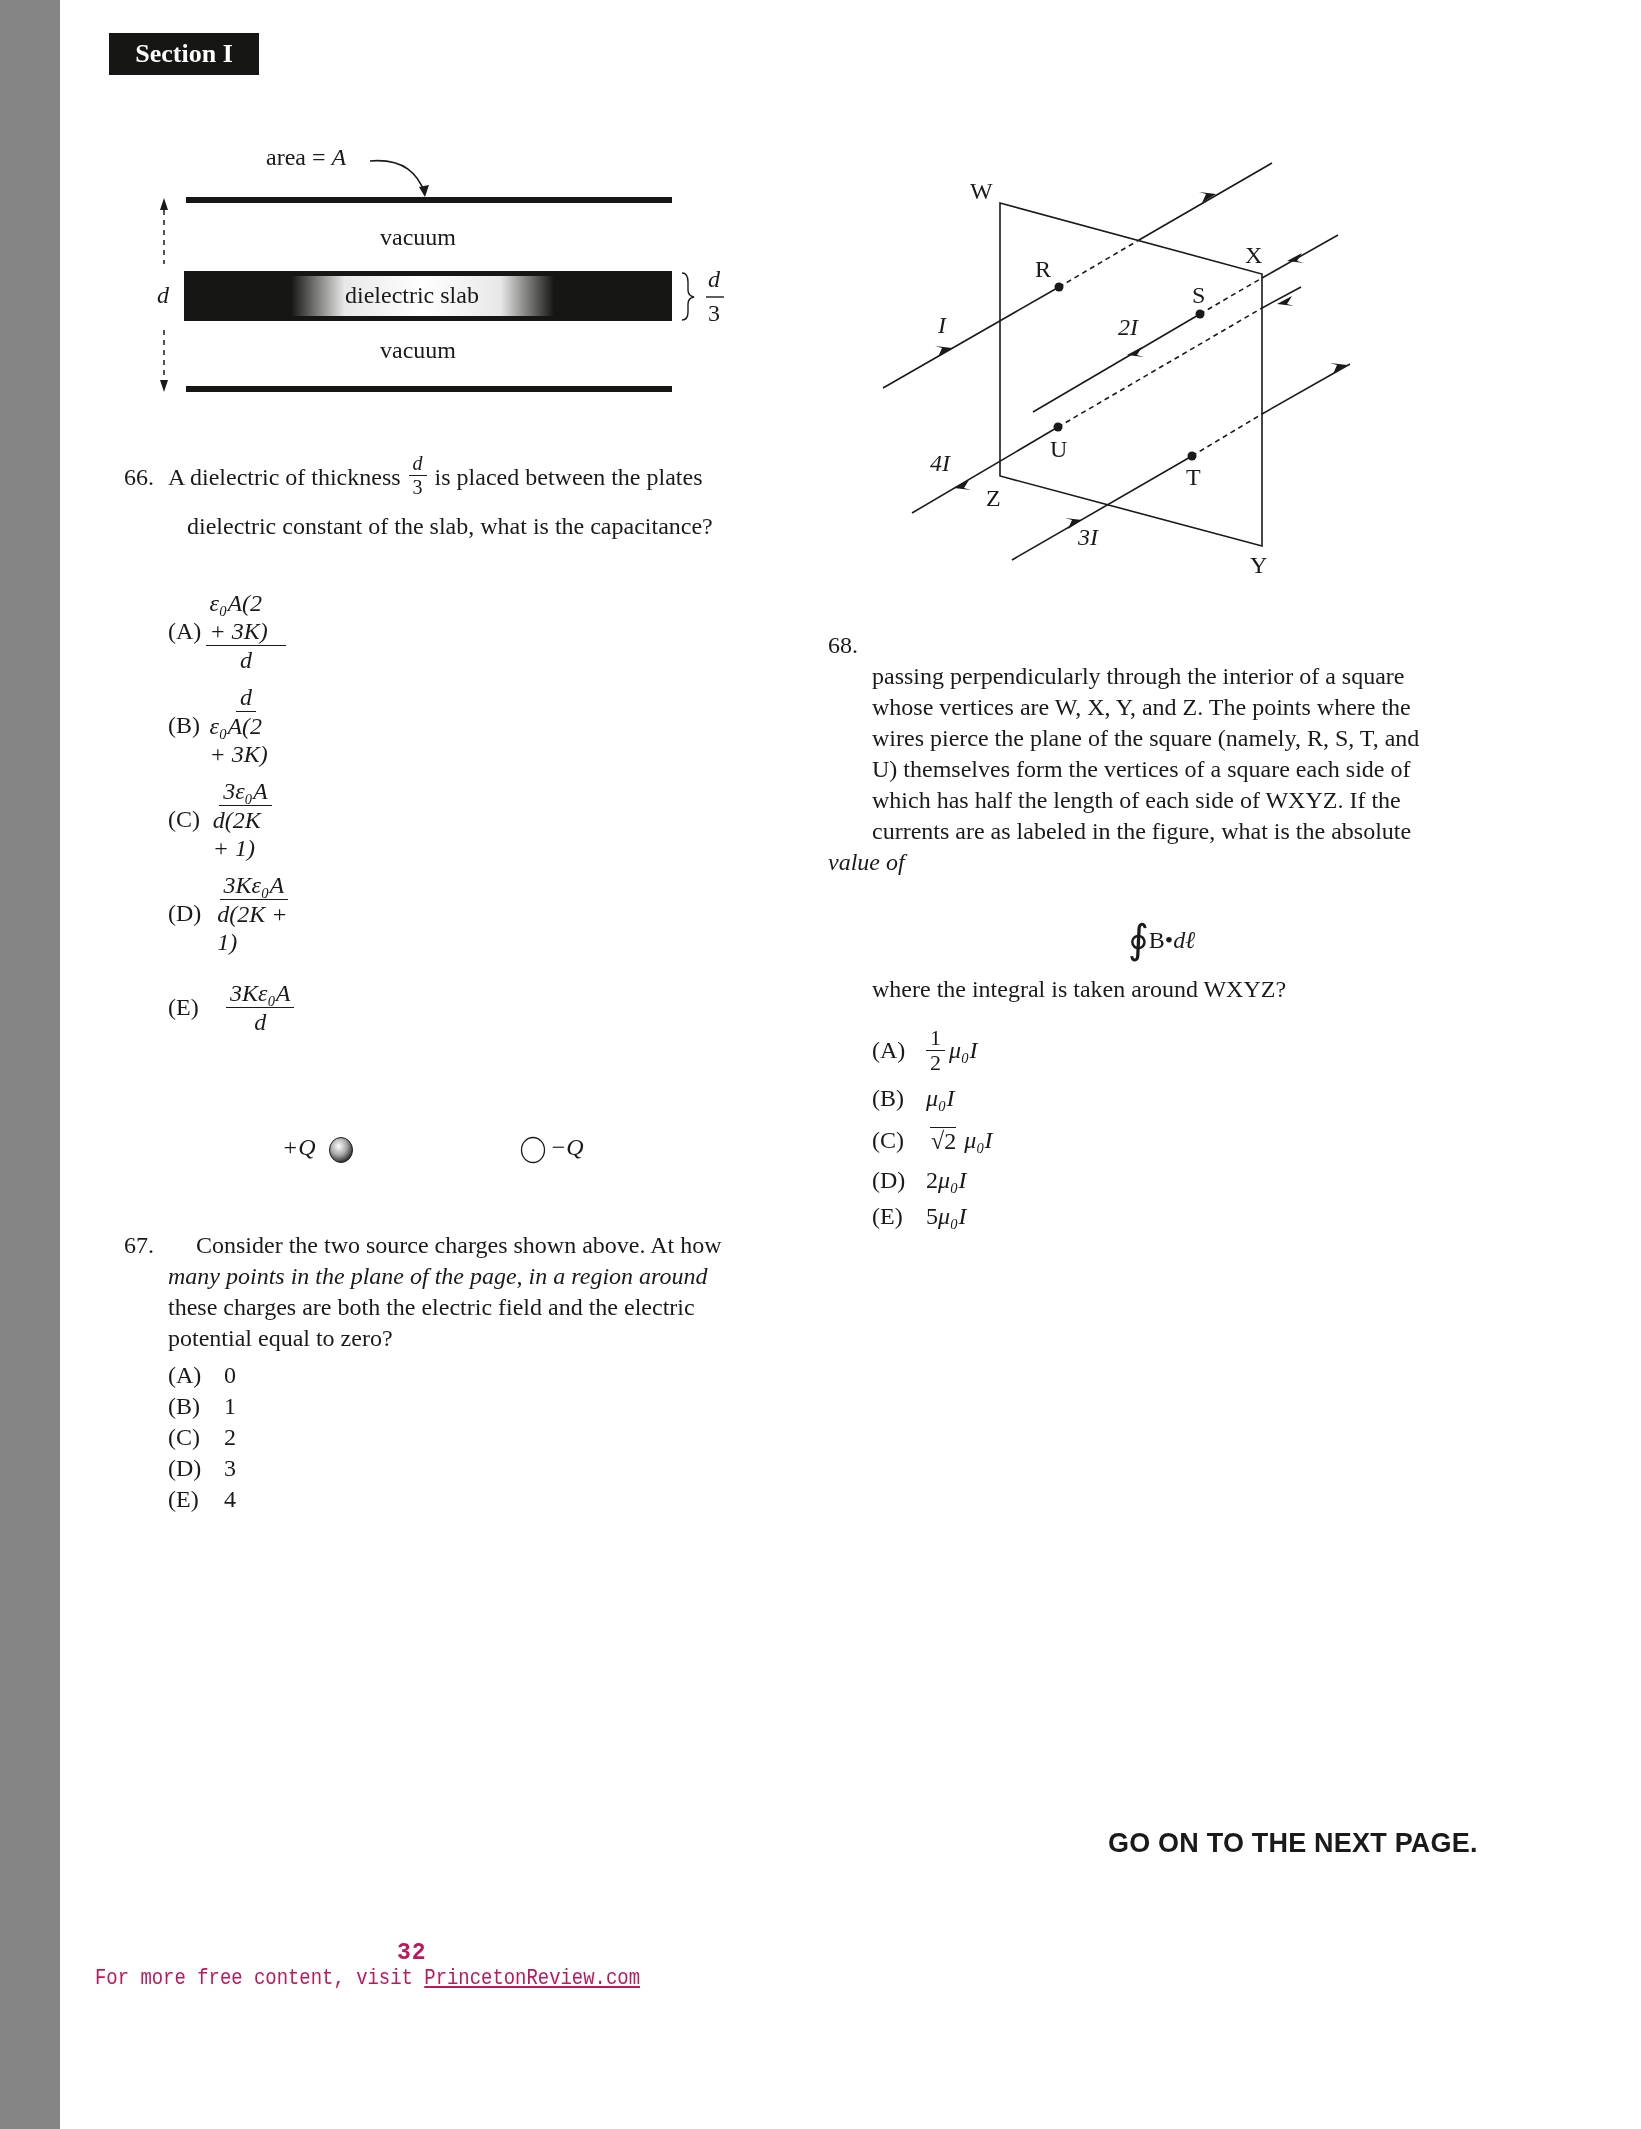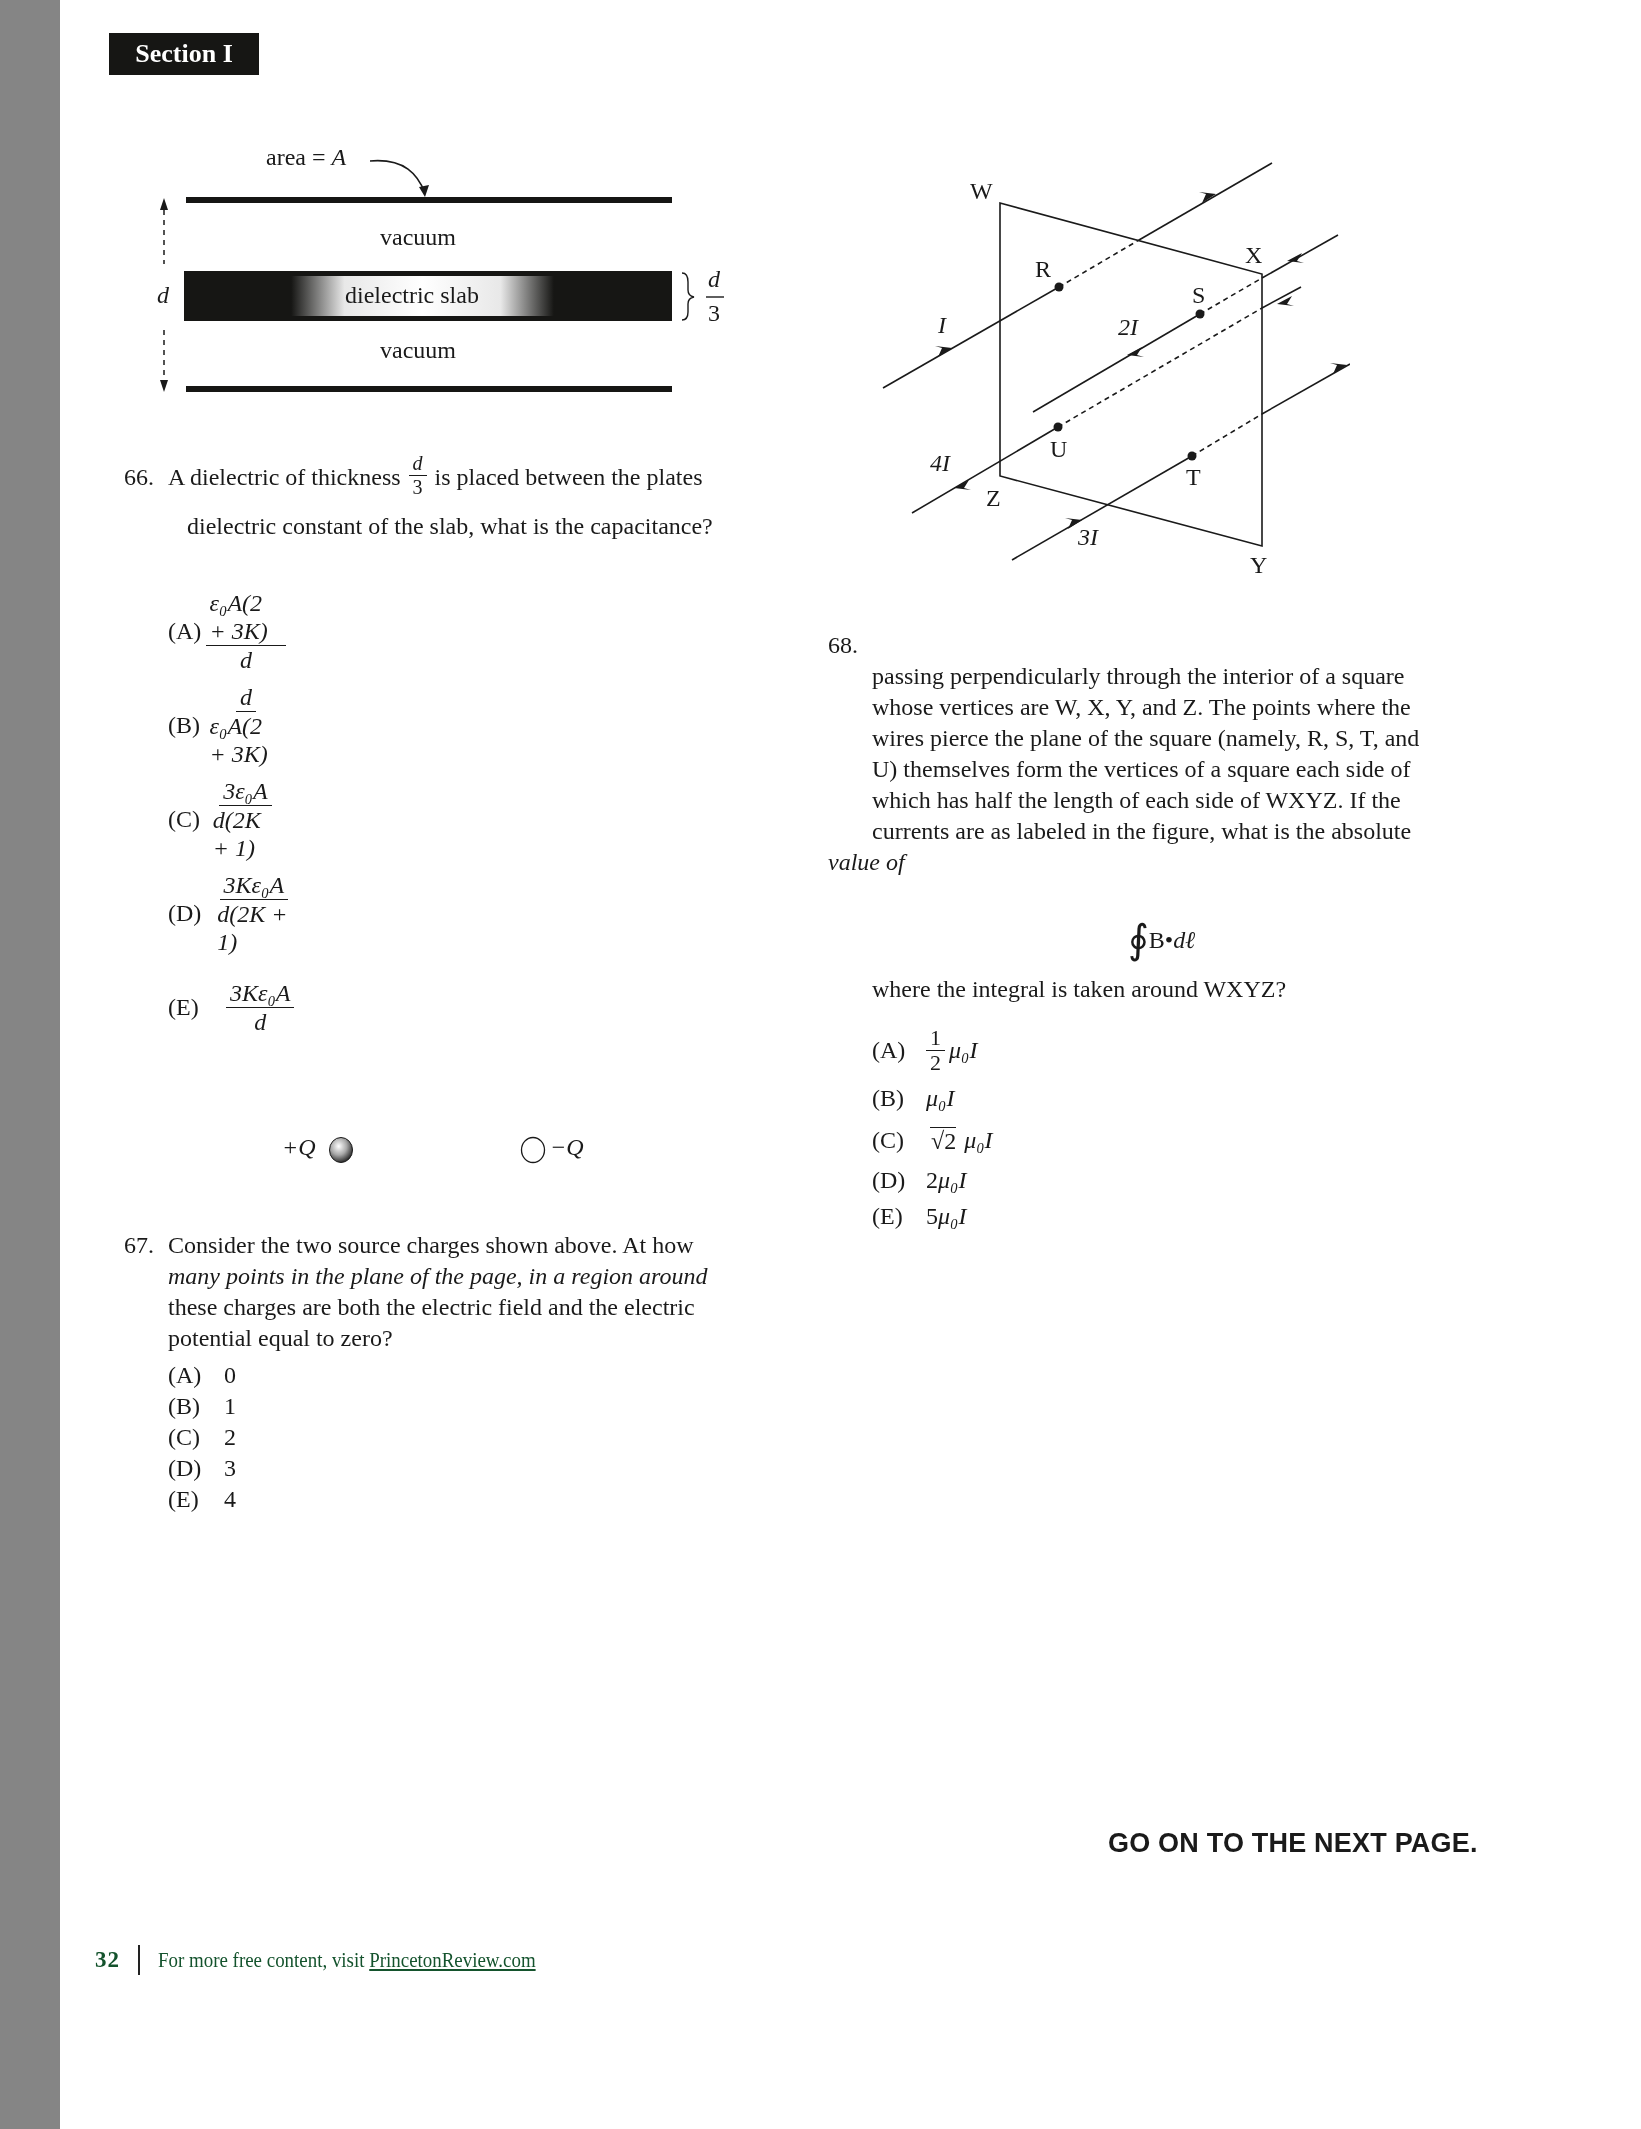--- a/index.html
+++ b/index.html
@@ -18,21 +18,21 @@
   .it { font-style: italic; }
   .frac { display: inline-flex; flex-direction: column; align-items: center; vertical-align: middle; }
   .frac .num, .frac .den { padding: 0 4px; line-height: 28px; font-size: 24px; }
   .frac .num { border-bottom: 1.6px solid #1a1a1a; }
   .opt-label { font-size: 24px; }
   .go-on {
     left: 1108px; top: 1828px; font-family: "Liberation Sans", "DejaVu Sans", sans-serif;
     font-weight: bold; font-size: 27px; letter-spacing: 0.2px; color: #1a1a1a;
   }
   .footer { left: 95px; top: 1940px; height: 40px; display: flex; align-items: center;
-    font-family: Liberation Serif, serif; font-size: 22px; color: #14532d; }
+    font-family: Liberation Mono, monospace; font-size: 22px; color: #be185d; flex-direction: column; }
   .footer .pg { font-weight: bold; font-size: 23px; letter-spacing: 1px; }
   .footer .sep { width: 2px; height: 30px; background: #222; margin: 0 18px; }
   .footer .link { text-decoration: underline; }
   .footer-text { transform: scaleX(0.86); transform-origin: left center; display: inline-block; }
 </style>
 </head>
 <body>
 
 <div class="abs gray-bar"></div>
 
@@ -144,21 +144,21 @@
     </defs>
     <ellipse cx="13" cy="14" rx="11.5" ry="12.5" fill="url(#ballGrad)" stroke="#1a1a1a" stroke-width="1"></ellipse>
   </svg>
   <svg class="abs" style="left:250px; top:8px;" width="26" height="28" viewBox="0 0 26 28">
     <ellipse cx="13" cy="14" rx="11.5" ry="12.5" fill="#fff" stroke="#1a1a1a" stroke-width="1.3"></ellipse>
   </svg>
   <span class="abs txt it" style="left:280px; top:4px;">−Q</span>
 </div>
 
 <div class="abs" style="left:124px; top:1230px;">
-  <div class="txt" style="display:flex;">
+  <div class="txt" style="display:flex;gap:28px;">
     <span style="width:44px; display:inline-block;">67.</span>
     <span>Consider the two source charges shown above. At how</span>
   </div>
   <div class="txt" style="margin-left:44px;font-style:italic;">many points in the plane of the page, in a region around</div>
   <div class="txt" style="margin-left:44px;">these charges are both the electric field and the electric</div>
   <div class="txt" style="margin-left:44px;">potential equal to zero?</div>
 </div>
 
 <div class="abs" style="left:168px; top:1360px;">
   <div class="txt"><span style="display:inline-block; width:56px;">(A)</span><span>0</span></div>

